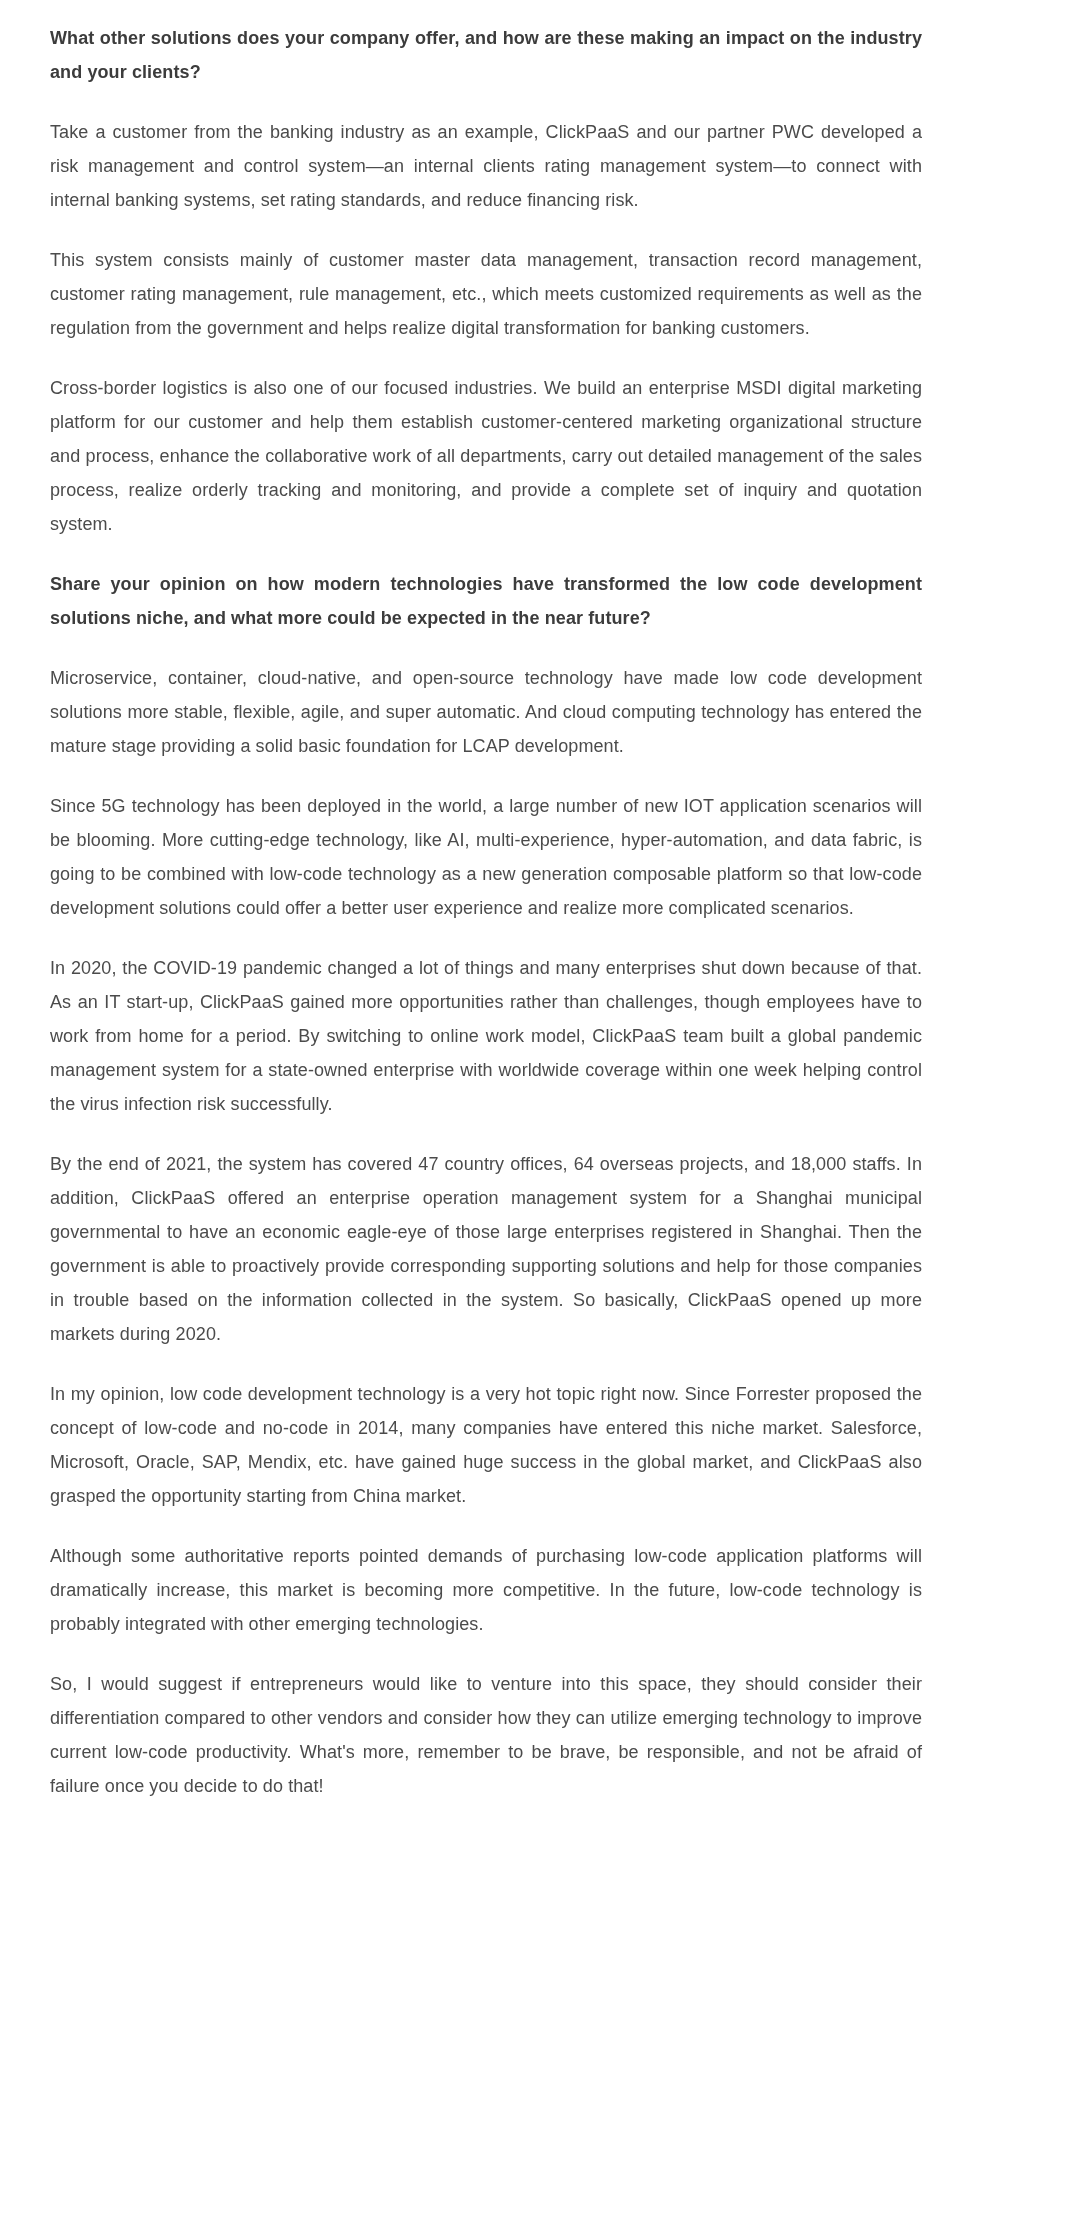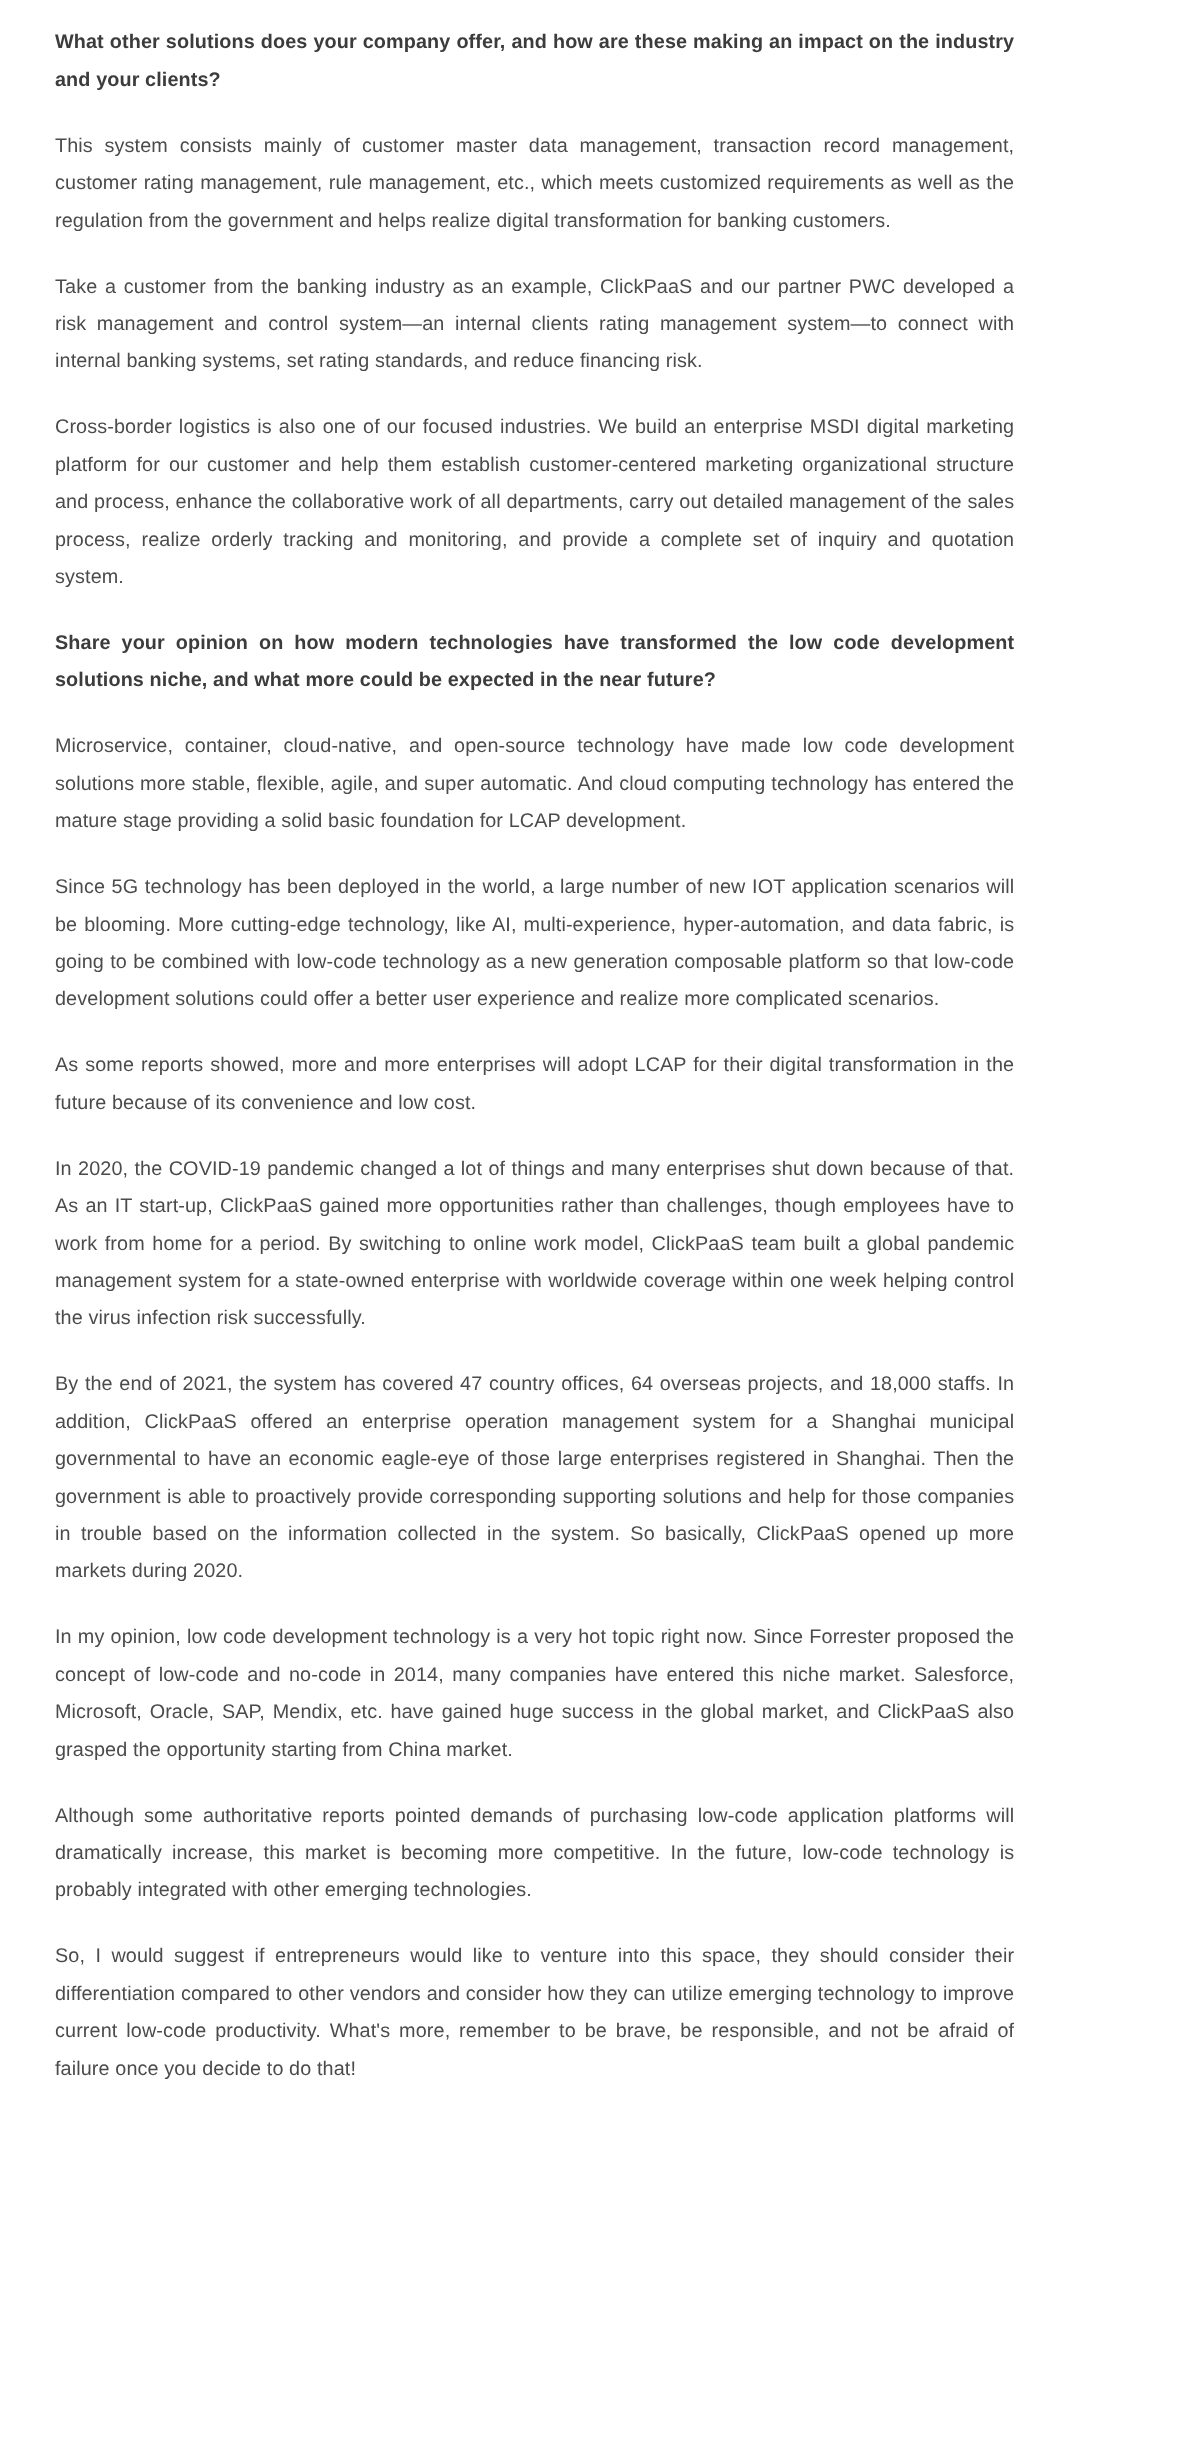--- a/index.html
+++ b/index.html
@@ -34,25 +34,24 @@
   p.a {
     font-weight: normal;
     color: #4b4b4b;
   }
 </style>
 </head>
 <body>
 
 <main class="article">
   <p class="q">What other solutions does your company offer, and how are these making an impact on the industry and your clients?</p>
+  <p class="a">Take a customer from the banking industry as an example, ClickPaaS and our partner PWC developed a risk management and control system—an internal clients rating management system—to connect with internal banking systems, set rating standards, and reduce financing risk.</p>
   <p class="a">This system consists mainly of customer master data management, transaction record management, customer rating management, rule management, etc., which meets customized requirements as well as the regulation from the government and helps realize digital transformation for banking customers.</p>
-  <p class="a">Take a customer from the banking industry as an example, ClickPaaS and our partner PWC developed a risk management and control system—an internal clients rating management system—to connect with internal banking systems, set rating standards, and reduce financing risk.</p>
   <p class="a">Cross-border logistics is also one of our focused industries. We build an enterprise MSDI digital marketing platform for our customer and help them establish customer-centered marketing organizational structure and process, enhance the collaborative work of all departments, carry out detailed management of the sales process, realize orderly tracking and monitoring, and provide a complete set of inquiry and quotation system.</p>
   <p class="q">Share your opinion on how modern technologies have transformed the low code development solutions niche, and what more could be expected in the near future?</p>
   <p class="a">Microservice, container, cloud-native, and open-source technology have made low code development solutions more stable, flexible, agile, and super automatic. And cloud computing technology has entered the mature stage providing a solid basic foundation for LCAP development.</p>
   <p class="a">Since 5G technology has been deployed in the world, a large number of new IOT application scenarios will be blooming. More cutting-edge technology, like AI, multi-experience, hyper-automation, and data fabric, is going to be combined with low-code technology as a new generation composable platform so that low-code development solutions could offer a better user experience and realize more complicated scenarios.</p>
-  <p class="a">As some reports showed, more and more enterprises will adopt LCAP for their digital transformation in the future because of its convenience and low cost.</p>
   <p class="a">In 2020, the COVID-19 pandemic changed a lot of things and many enterprises shut down because of that. As an IT start-up, ClickPaaS gained more opportunities rather than challenges, though employees have to work from home for a period. By switching to online work model, ClickPaaS team built a global pandemic management system for a state-owned enterprise with worldwide coverage within one week helping control the virus infection risk successfully.</p>
   <p class="a">By the end of 2021, the system has covered 47 country offices, 64 overseas projects, and 18,000 staffs. In addition, ClickPaaS offered an enterprise operation management system for a Shanghai municipal governmental to have an economic eagle-eye of those large enterprises registered in Shanghai. Then the government is able to proactively provide corresponding supporting solutions and help for those companies in trouble based on the information collected in the system. So basically, ClickPaaS opened up more markets during 2020.</p>
   <p class="a">In my opinion, low code development technology is a very hot topic right now. Since Forrester proposed the concept of low-code and no-code in 2014, many companies have entered this niche market. Salesforce, Microsoft, Oracle, SAP, Mendix, etc. have gained huge success in the global market, and ClickPaaS also grasped the opportunity starting from China market.</p>
   <p class="a">Although some authoritative reports pointed demands of purchasing low-code application platforms will dramatically increase, this market is becoming more competitive. In the future, low-code technology is probably integrated with other emerging technologies.</p>
   <p class="a">So, I would suggest if entrepreneurs would like to venture into this space, they should consider their differentiation compared to other vendors and consider how they can utilize emerging technology to improve current low-code productivity. What's more, remember to be brave, be responsible, and not be afraid of failure once you decide to do that!</p>
 </main>
 
 </body></html>

